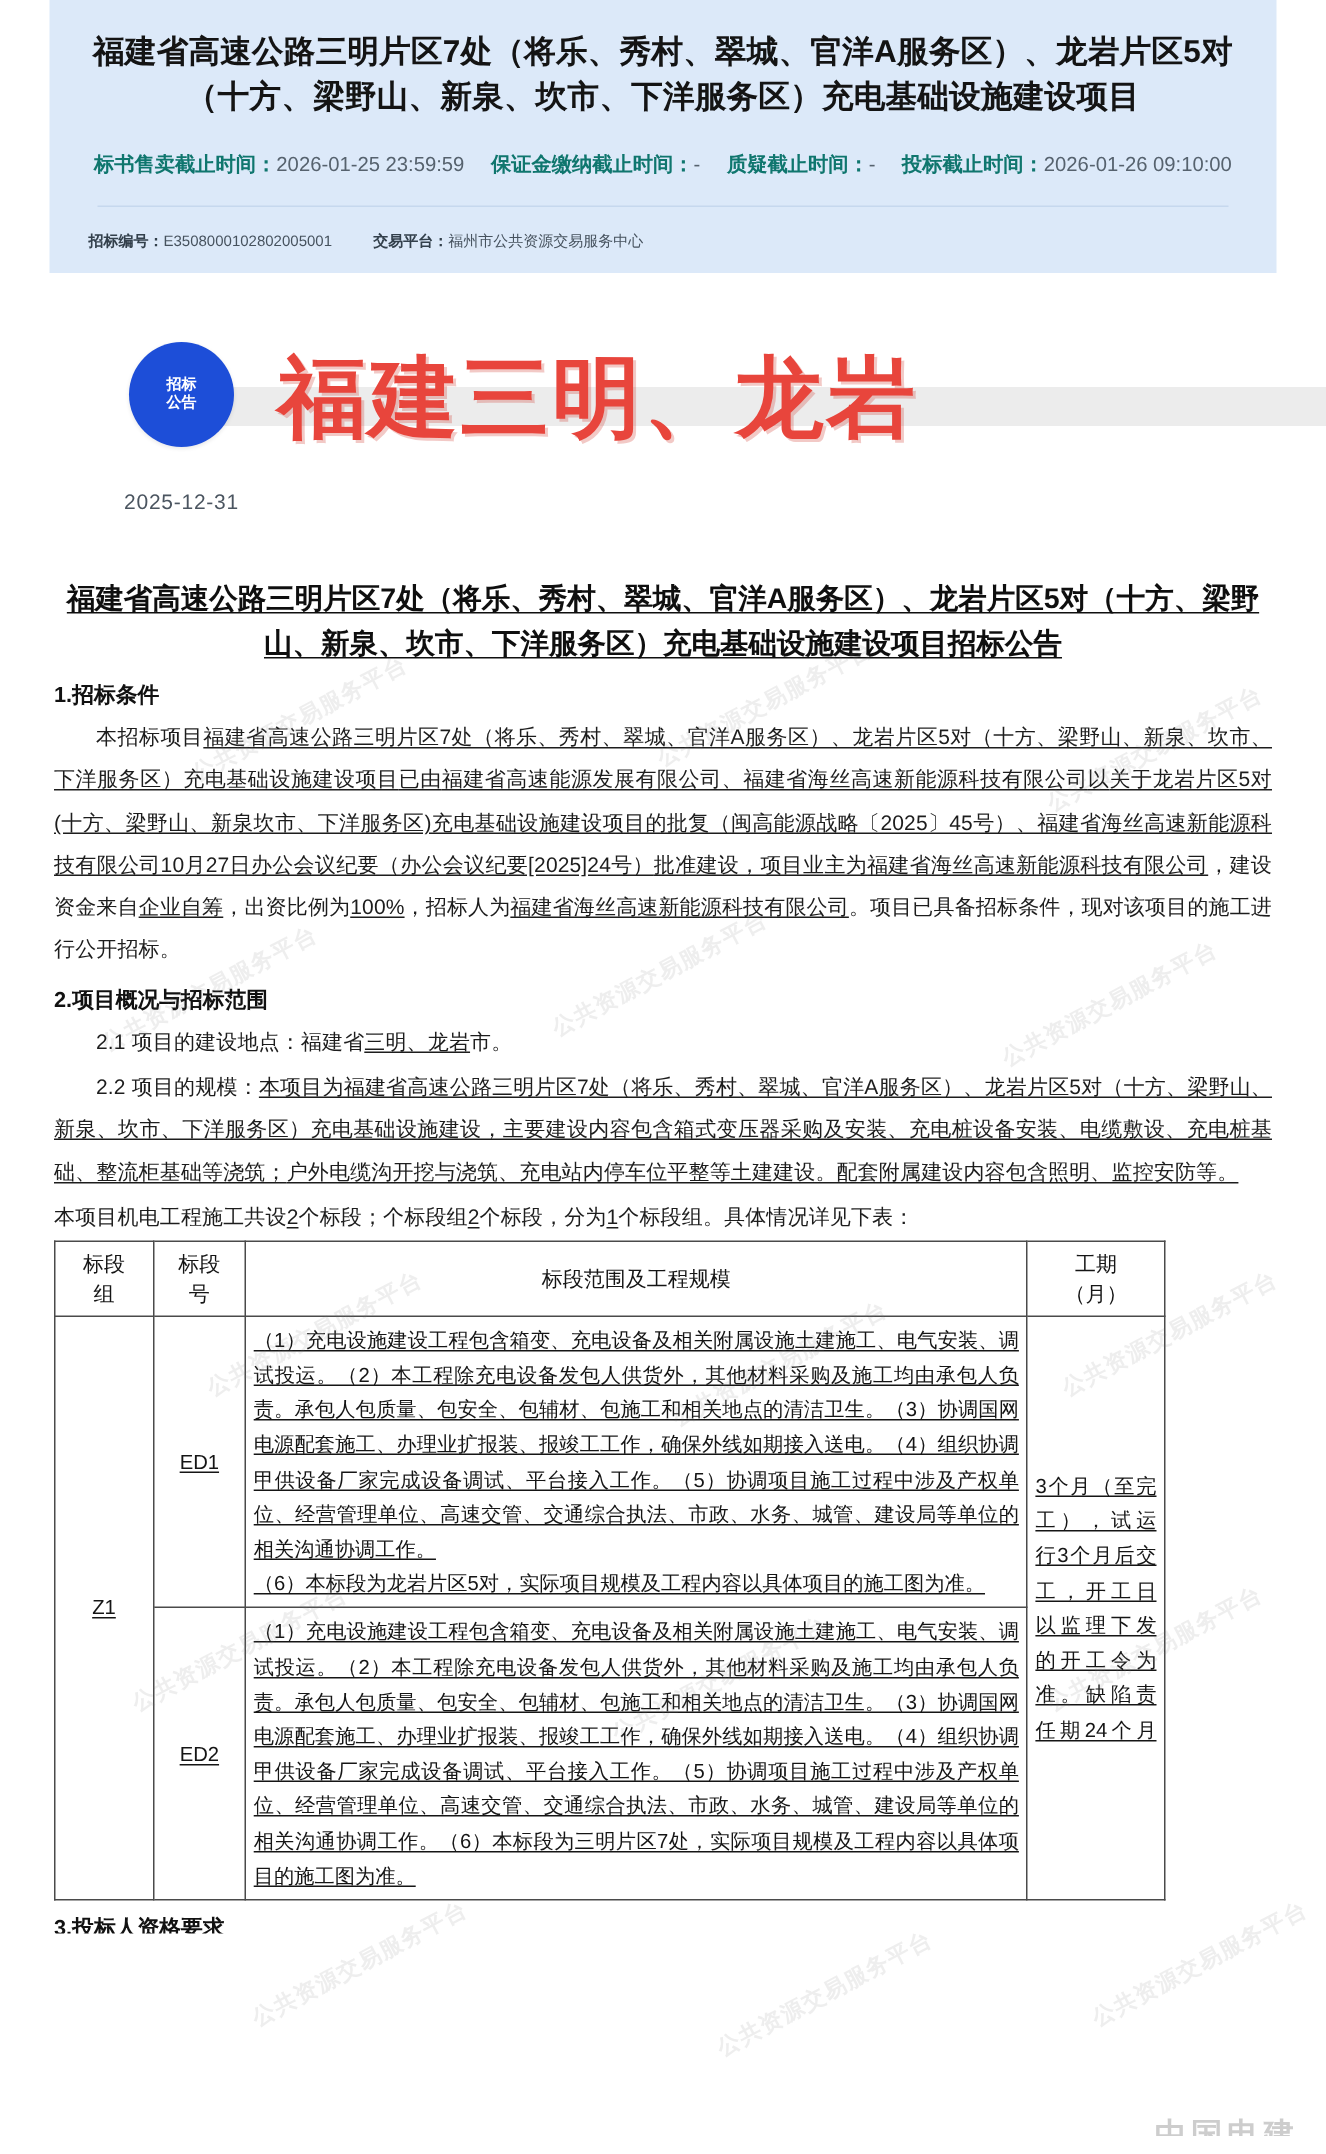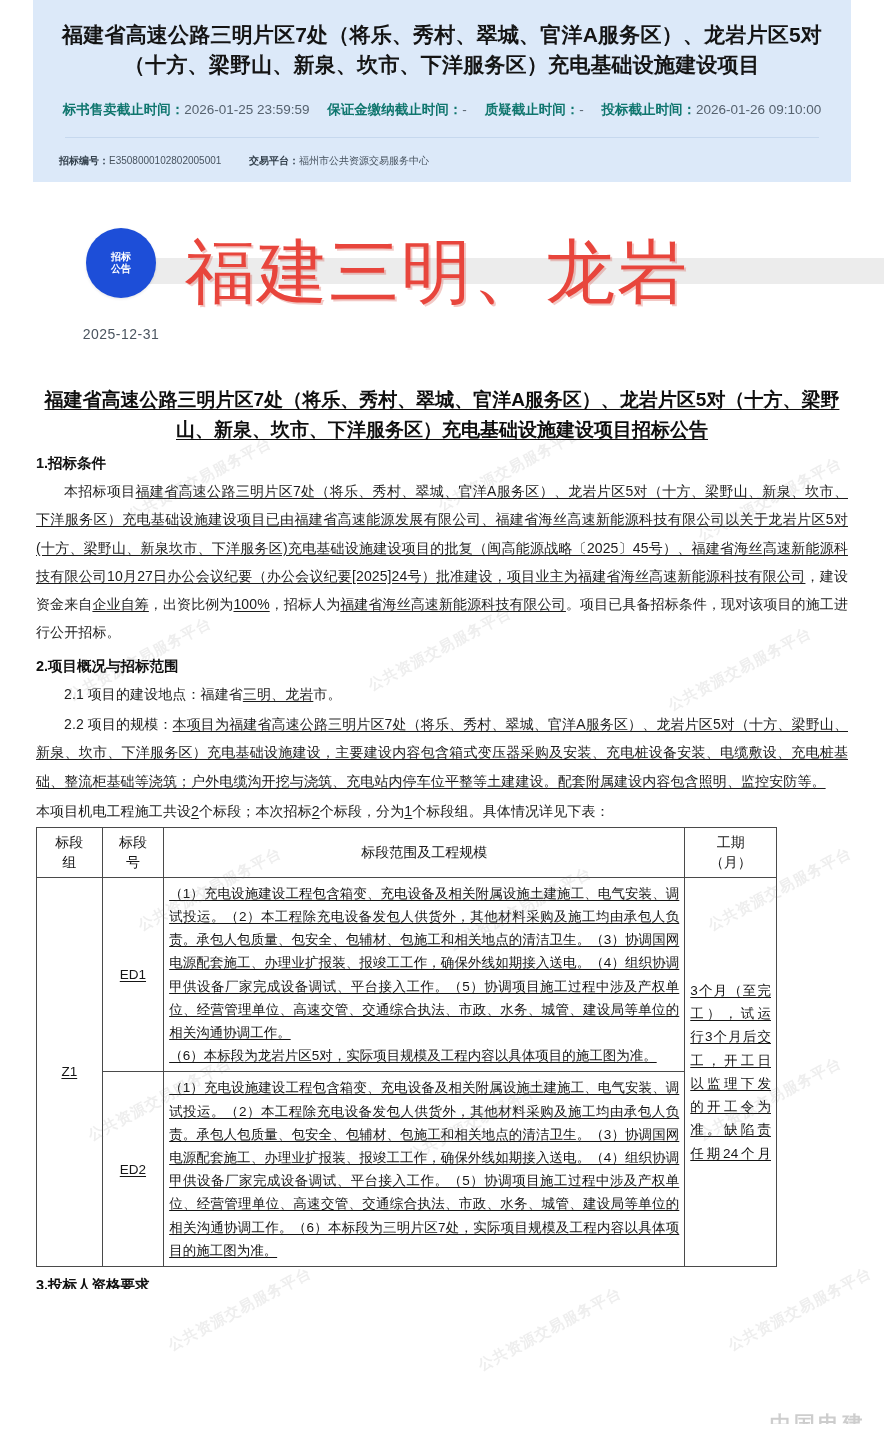--- a/index.html
+++ b/index.html
@@ -91,22 +91,22 @@
     content:"";
     position:absolute;left:-16px;top:0;
     width:0;height:0;
     border-top:13px solid transparent;
     border-bottom:13px solid transparent;
     border-right:16px solid #ececec;
   }
   .banner-title{
     position:absolute;
     left:185px;top:16px;
-    font-size:70px;
-    font-weight:normal;
+    font-size:59px;
+    font-weight:bold;
     color:#e8453c;
     letter-spacing:2px;
     font-family:"DejaVu Sans","Liberation Sans",sans-serif;
     text-shadow:2px 2px 0 rgba(210,60,50,.28);
     white-space:nowrap;
   }
 
   
   .doc{
     position:relative;
@@ -264,21 +264,21 @@
   <div class="doc">
 
     <div class="doc-title"><span>福建省高速公路三明片区7处（将乐、秀村、翠城、官洋A服务区）、龙岩片区5对（十方、梁野山、新泉、坎市、下洋服务区）充电基础设施建设项目招标</span><span class="nound">公告</span></div>
 
     <h3 class="sec">1.招标条件</h3>
     <p class="para indent"><span>本招标项目</span><span class="u">福建省高速公路三明片区7处（将乐、秀村、翠城、官洋A服务区）、龙岩片区5对（十方、梁野山、新泉、坎市、下洋服务区）充电基础设施建设项目</span><span class="u">已由</span><span class="u">福建省高速能源发展有限公司、福建省海丝高速新能源科技有限公司</span><span class="u">以</span><span class="u">关于龙岩片区5对(十方、梁野山、新泉坎市、下洋服务区)充电基础设施建设项目的批复（闽高能源战略〔2025〕45号）、福建省海丝高速新能源科技有限公司10月27日办公会议纪要（办公会议纪要[2025]24号）</span><span class="u">批准建设，项目业主为</span><span class="u">福建省海丝高速新能源科技有限公司</span><span>，建设资金来自</span><span class="u">企业自筹</span><span>，出资比例为</span><span class="u">100%</span><span>，招标人为</span><span class="u">福建省海丝高速新能源科技有限公司</span><span>。项目已具备招标条件，现对该项目的施工进行公开招标。</span></p>
 
     <h3 class="sec">2.项目概况与招标范围</h3>
     <p class="para indent"><span>2.1 项目的建设地点：福建省</span><span class="u">三明、龙岩</span><span>市。</span></p>
     <p class="para indent"><span>2.2 项目的规模：</span><span class="u">本项目为福建省高速公路三明片区7处（将乐、秀村、翠城、官洋A服务区）、龙岩片区5对（十方、梁野山、新泉、坎市、下洋服务区）充电基础设施建设，主要建设内容包含箱式变压器采购及安装、充电桩设备安装、电缆敷设、充电桩基础、整流柜基础等浇筑；</span><span class="u">户外电缆沟开挖与浇筑、充电站内停车位平整等土建建设。配套附属建设内容包含照明、监控安防等。</span></p>
-    <p class="para"><span>本项目机电工程施工共设</span><span class="u">2</span><span>个标段；本次招标</span><span class="u">2</span><span>个标段，分为</span><span class="u">1</span><span>个标段组。具体情况详见下表：</span></p>
+    <p class="para"><span>本项目机电工程施工共设</span><span class="u">2</span><span>个标段；个标段组</span><span class="u">2</span><span>个标段，分为</span><span class="u">1</span><span>个标段组。具体情况详见下表：</span></p>
 
     <table class="lots">
       <colgroup>
         <col class="col-g">
           <col class="col-c">
           <col class="col-s">
           <col class="col-d">
       </colgroup>
       <thead>
         <tr>

